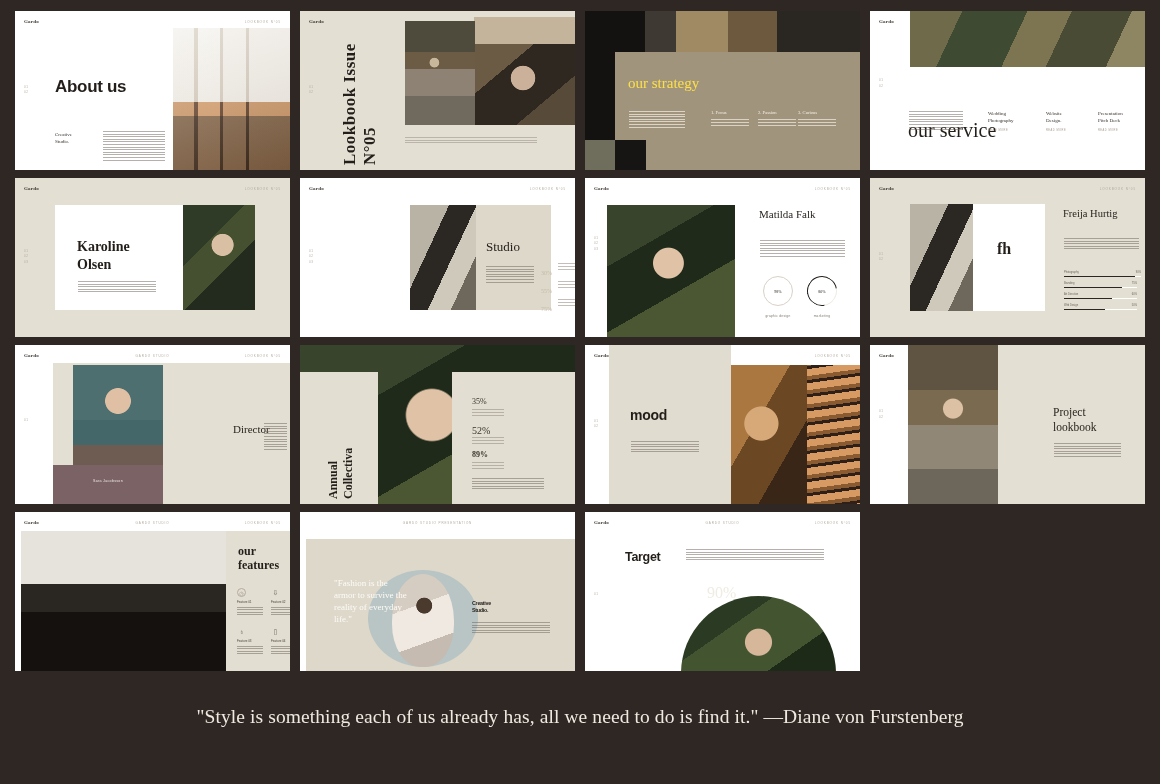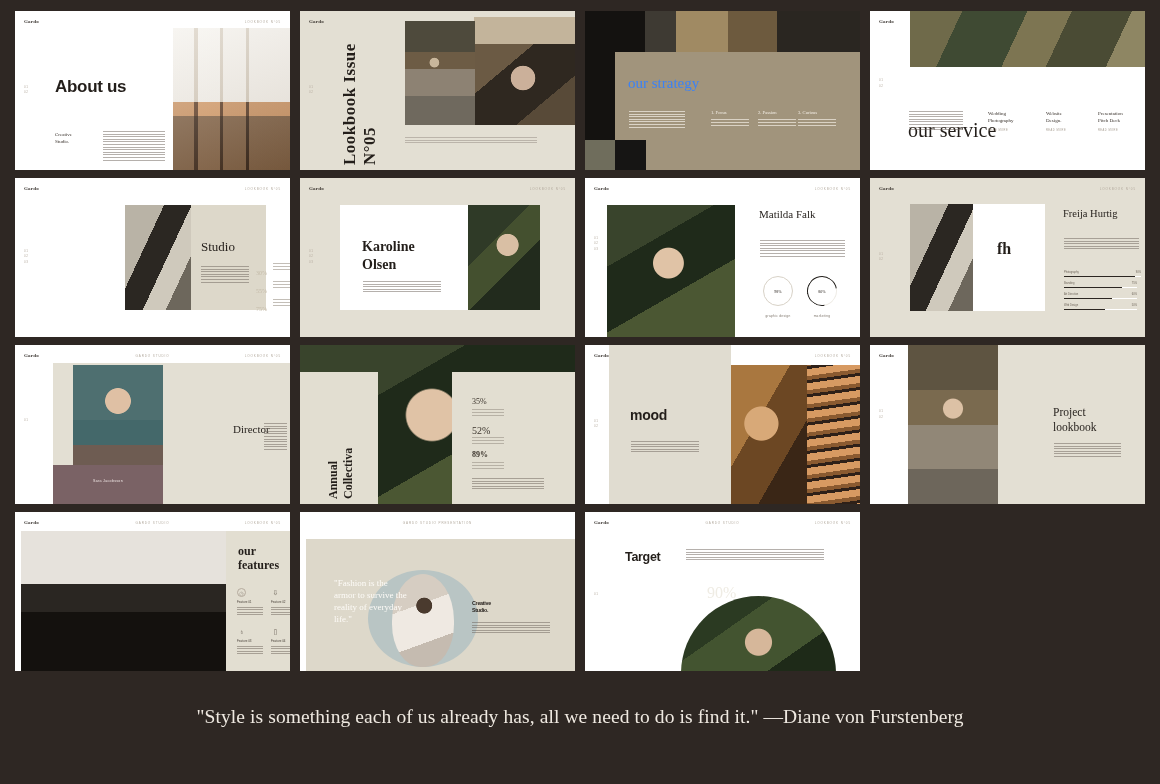--- a/index.html
+++ b/index.html
@@ -234,21 +234,21 @@
           <i></i>
           <i></i>
       </div>
     </div>
 
     <div class="slide" style="background:#1c1a18">
       <div class="ph ph-train" style="left:0;top:0;right:0;height:100%;"></div>
       <div class="ph" style="left:30px;top:41px;right:0;bottom:0;background:#a1947c"></div>
       <div class="ph" style="left:0px;bottom:0;width:30px;height:30px;background:#6f6d5c"></div>
       <div class="ph" style="left:30px;bottom:0;width:31px;height:30px;background:#161514"></div>
-      <div class="h-serif" style="position:absolute;left:43px;top:64px;font-size:15px;color:#3b82f6;font-weight:normal;text-align:center;">our strategy</div>
+      <div class="h-serif" style="position:absolute;left:43px;top:64px;font-size:15px;color:#fde047;font-weight:normal;text-align:center;">our strategy</div>
       <div class="para light" style="position:absolute;left:44px;top:100px;width:56px;">
         <i></i>
           <i></i>
           <i></i>
           <i></i>
           <i></i>
           <i></i>
           <i></i>
       </div>
       <div style="position:absolute;left:126px;top:99px;width:38px">
@@ -304,29 +304,49 @@
 Design.</div>
         <div style="font-size:2.6px;color:#a49a8e;margin-top:5px;letter-spacing:.5px">READ MORE</div>
       </div>
       <div style="position:absolute;left:228px;top:99px;width:46px">
         <div class="tiny-serif" style="font-size:5px;line-height:1.4;white-space:pre">Presentation
 Pitch Deck</div>
         <div style="font-size:2.6px;color:#a49a8e;margin-top:5px;letter-spacing:.5px">READ MORE</div>
       </div>
     </div>
 
-    <div class="slide">
-      <div class="ph" style="left:110px;top:27px;right:24px;height:105px;background:#ddd8ca"></div>
-      <div class="ph ph-shadow-wall" style="left:110px;top:27px;width:66px;height:105px;"></div>
+    <div class="slide cream">
+      <div class="ph" style="left:40px;top:27px;width:200px;height:105px;background:#ffffff"></div>
+      <div class="ph ph-portrait-leaf" style="left:168px;top:27px;width:72px;height:105px;"></div>
       <div class="logo">Gardo</div>
       <div class="hdr-right">LOOKBOOK N°05</div>
       <div class="side-num" style="white-space:pre">01
 02
 03</div>
       <div class="side-foot"></div>
+      <div class="h-serif" style="position:absolute;left:62px;top:60px;font-size:14px;line-height:1.28;white-space:pre;">Karoline
+Olsen</div>
+      <div class="para" style="position:absolute;left:63px;top:103px;width:78px;">
+        <i></i>
+          <i></i>
+          <i></i>
+          <i></i>
+          <i></i>
+      </div>
+    </div>
+
+    <div class="slide">
+      <div class="ph" style="left:110px;top:27px;right:24px;height:105px;background:#ddd8ca"></div>
+      <div class="ph ph-shadow-wall" style="left:110px;top:27px;width:66px;height:105px;"></div>
+      <div class="logo">Gardo</div>
+      <div class="hdr-right">LOOKBOOK N°05</div>
+      <div class="side-num" style="white-space:pre">01
+02
+03</div>
+      <div class="side-foot"></div>
       <div class="h-serif" style="position:absolute;left:186px;top:61px;font-size:13px;font-weight:normal;">Studio</div>
       <div class="para" style="position:absolute;left:186px;top:88px;width:48px;">
         <i></i>
           <i></i>
           <i></i>
           <i></i>
           <i></i>
           <i></i>
           <i></i>
       </div>
@@ -347,40 +367,20 @@
           <i></i>
         </div>
       <div style="position:absolute;left:241px;top:119px;">
         <span class="h-serif" style="font-size:6px;color:#c4bba9;font-weight:normal">75%</span>
       </div>
       <div class="rules" style="position:absolute;left:258px;top:121px;width:27px">
           <i></i>
           <i></i>
           <i></i>
         </div>
-    </div>
-
-    <div class="slide cream">
-      <div class="ph" style="left:40px;top:27px;width:200px;height:105px;background:#ffffff"></div>
-      <div class="ph ph-portrait-leaf" style="left:168px;top:27px;width:72px;height:105px;"></div>
-      <div class="logo">Gardo</div>
-      <div class="hdr-right">LOOKBOOK N°05</div>
-      <div class="side-num" style="white-space:pre">01
-02
-03</div>
-      <div class="side-foot"></div>
-      <div class="h-serif" style="position:absolute;left:62px;top:60px;font-size:14px;line-height:1.28;white-space:pre;">Karoline
-Olsen</div>
-      <div class="para" style="position:absolute;left:63px;top:103px;width:78px;">
-        <i></i>
-          <i></i>
-          <i></i>
-          <i></i>
-          <i></i>
-      </div>
     </div>
 
     <div class="slide">
       <div class="ph ph-leafgirl-wide" style="left:22px;top:27px;width:128px;height:132px;"></div>
       <div class="logo">Gardo</div>
       <div class="hdr-right">LOOKBOOK N°05</div>
       <div class="side-num" style="white-space:pre;top:42%">01
 02
 03</div>
       <div class="side-foot"></div>

